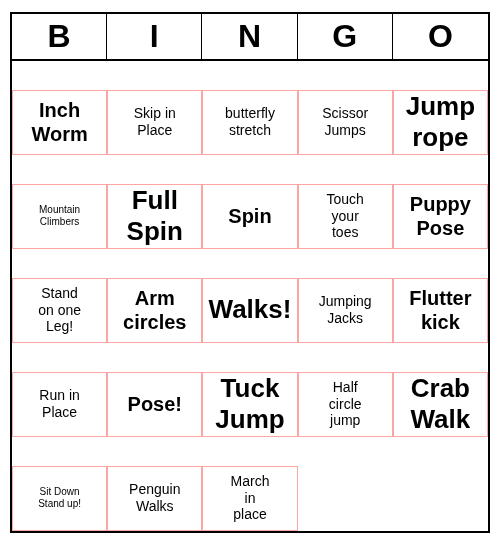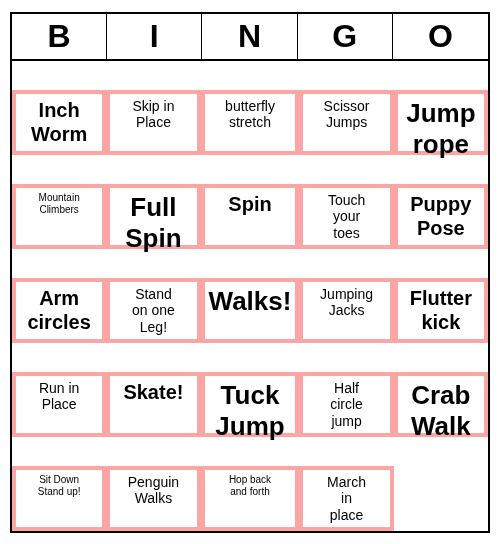--- a/index.html
+++ b/index.html
@@ -30,22 +30,23 @@
     }
     .bingo-header-cell:last-child {
       border-right: none;
     }
     .bingo-grid {
       display: grid;
       grid-template-columns: repeat(5, 1fr);
       grid-template-rows: repeat(5, 94px);
     }
     .bingo-cell {
-      border: 4px solid #fca5a5;
+      border: 1px solid #fca5a5;
       display: flex;
+      align-items: center;
       justify-content: center;
       text-align: center;
       padding: 4px;
       line-height: 1.2;
       margin-top: 29px;
     }
     .bingo-cell span {
       display: block;
     }
     
@@ -91,55 +92,52 @@
       <div class="bingo-cell">
         <span class="font-lg">Spin</span>
       </div>
       <div class="bingo-cell">
         <span class="font-sm">Touch<br>your<br>toes</span>
       </div>
       <div class="bingo-cell">
         <span class="font-lg">Puppy<br>Pose</span>
       </div>
       <div class="bingo-cell">
-        <span class="font-lg">Arm<br>circles</span>
+        <span class="font-sm">Stand<br>on one<br>Leg!</span>
       </div>
       <div class="bingo-cell">
-        <span class="font-sm">Stand<br>on one<br>Leg!</span>
+        <span class="font-lg">Arm<br>circles</span>
       </div>
       <div class="bingo-cell">
         <span class="font-xl">Walks!</span>
       </div>
       <div class="bingo-cell">
         <span class="font-sm">Jumping<br>Jacks</span>
       </div>
       <div class="bingo-cell">
         <span class="font-lg">Flutter<br>kick</span>
       </div>
       <div class="bingo-cell">
         <span class="font-sm">Run in<br>Place</span>
       </div>
       <div class="bingo-cell">
-        <span class="font-lg">Skate!</span>
+        <span class="font-lg">Pose!</span>
       </div>
       <div class="bingo-cell">
         <span class="font-xl">Tuck<br>Jump</span>
       </div>
       <div class="bingo-cell">
         <span class="font-sm">Half<br>circle<br>jump</span>
       </div>
       <div class="bingo-cell">
         <span class="font-xl">Crab<br>Walk</span>
       </div>
       <div class="bingo-cell">
         <span class="font-xs">Sit Down<br>Stand up!</span>
       </div>
       <div class="bingo-cell">
         <span class="font-sm">Penguin<br>Walks</span>
       </div>
       <div class="bingo-cell">
-        <span class="font-xs">Hop back<br>and forth</span>
-      </div>
-      <div class="bingo-cell">
         <span class="font-sm">March<br>in<br>place</span>
       </div>
     </div>
 </div>
 
 </body></html>

